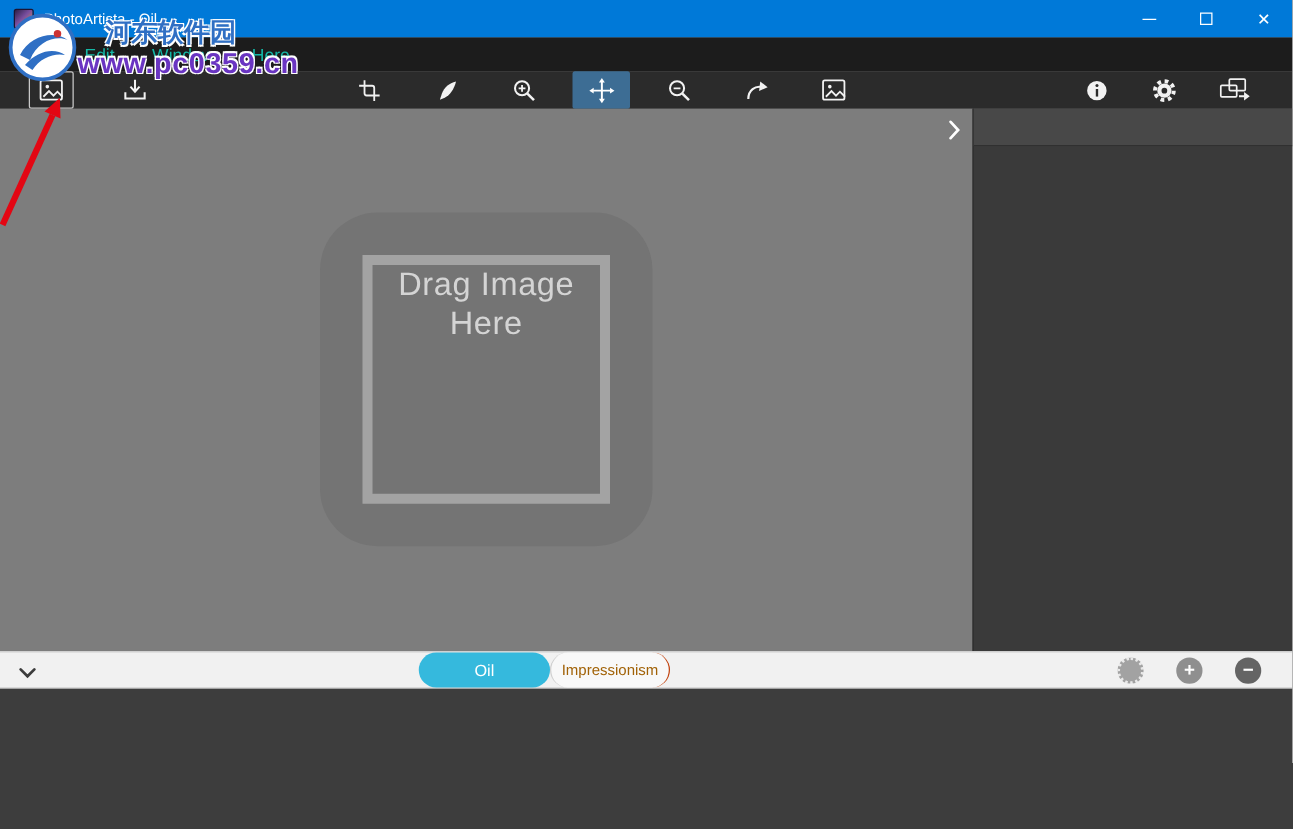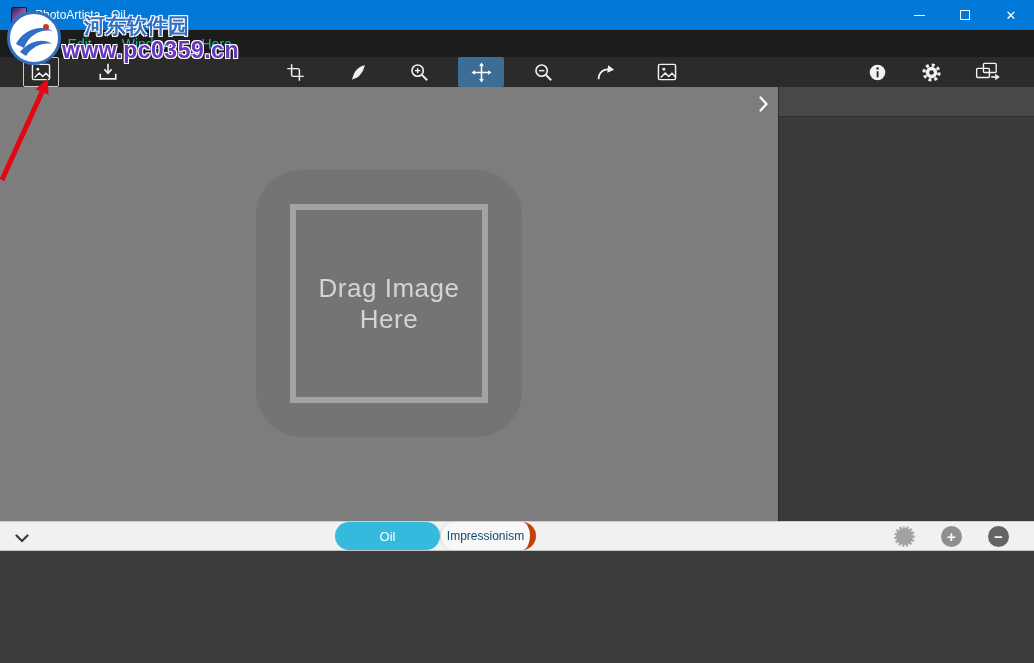--- a/index.html
+++ b/index.html
@@ -26,36 +26,36 @@
   .toolbar { position:absolute; left:0; top:57px; width:100%; height:30px; background:#2b2b2b; }
   .tool-btn { position:absolute; top:0; height:30px; width:40px; display:flex; align-items:center; justify-content:center; }
   .tool-btn.outlined { left:23px; width:36px; border:1px solid #c9c9c9; border-radius:2px; }
   .tool-btn.active { background:#3d6d94; width:46px; border-radius:2px; }
   .icon-wrap { display:flex; align-items:center; justify-content:center; }
 
   
   .canvas { position:absolute; left:0; top:87px; width:778px; height:434px; background:#7d7d7d; }
   .panel-chevron { position:absolute; right:8px; top:8px; width:14px; height:18px; display:flex; align-items:center; justify-content:center; }
   .drop-zone { position:absolute; left:256px; top:83px; width:266px; height:267px; background:#747474; border-radius:46px; }
-  .drop-frame { position:absolute; left:34px; top:34px; right:34px; bottom:34px; border:6px solid #a3a3a3;
-                display:flex; align-items:center; justify-content:center; }
+  .drop-frame { position:absolute; left:34px; top:34px; right:34px; bottom:34px; border:8px solid #a3a3a3;
+                display:flex; justify-content:center; }
   .drop-text { width:150px; text-align:center; color:#d4d4d4; font-size:26px; line-height:1.18; font-weight:300; letter-spacing:0.5px; }
 
   
   .right-panel { position:absolute; left:778px; top:87px; width:256px; height:434px; background:#3a3a3a; border-left:1px solid #2e2e2e; }
   .right-panel-top { position:absolute; left:0; top:0; width:100%; height:30px; background:#484848; border-bottom:1px solid #303030; }
 
   
   .bottombar { position:absolute; left:0; top:521px; width:100%; height:30px; background:#f1f1f1;
                border-top:1px solid #cfcfcf; border-bottom:1px solid #c2c2c2; }
   .collapse-btn { position:absolute; left:12px; top:9px; width:20px; height:14px; display:flex; align-items:center; justify-content:center; }
   .tab { position:absolute; top:0; height:28px; display:flex; align-items:center; justify-content:center;border-radius:14px; }
   .tab.active { left:335px; width:105px; background:#35b9dd; color:#fff; font-size:13px; }
-  .tab.inactive { left:440px; width:96px; background:#f8f8f8; color:#0c4a6e; font-size:12px;
-                  border-left:1px solid #cfcfcf; border-right:6px solid #c2410c; }
+  .tab.inactive { left:440px; width:96px; background:#f8f8f8; color:#a16207; font-size:12px;
+                  border-left:1px solid #cfcfcf; border-right:1px solid #c2410c; }
   .circle-btn { position:absolute; top:4px; width:21px; height:21px; border-radius:50%;
                 display:flex; align-items:center; justify-content:center; color:#fff; font-size:15px; font-weight:bold; line-height:1; }
   .presets-btn { left:894px; background:#a2a2a2; border:2px dotted #e9e9e9; }
   .add-btn { left:941px; background:#8f8f8f; }
   .remove-btn { left:988px; background:#646464; }
 
   
   .bottom-panel { position:absolute; left:0; top:551px; width:100%; height:112px; background:#3d3d3d; }
 
   

